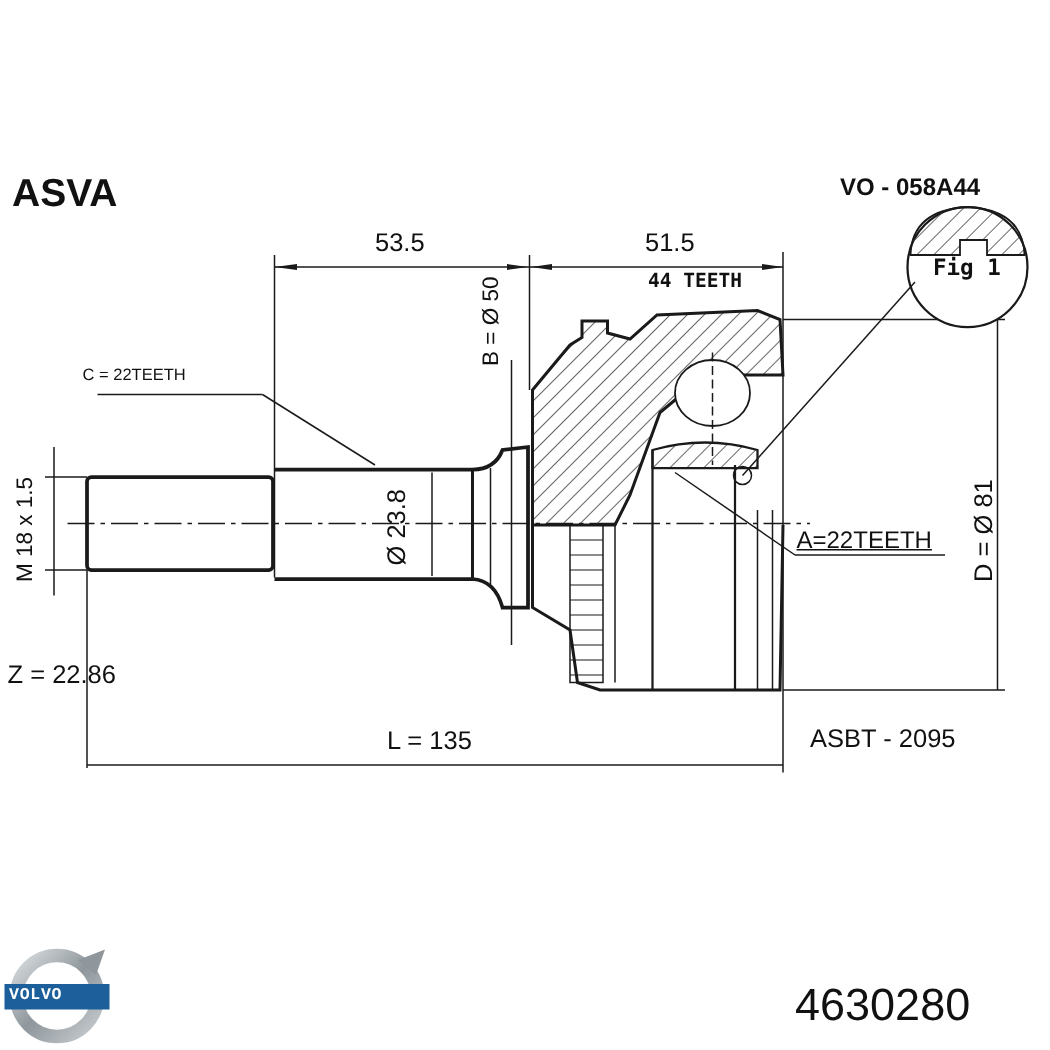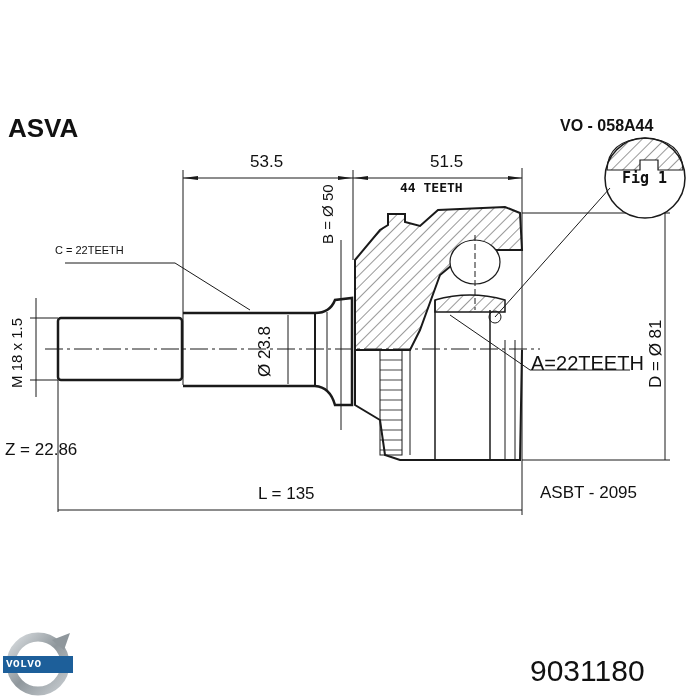--- a/index.html
+++ b/index.html
@@ -107,28 +107,28 @@
     <polygon points="52,640 70,633 64,650" fill="#8f979c"></polygon>
     <rect x="3" y="656" width="70" height="17" fill="#1d5f9a"></rect>
   </g>
 </svg>
 
 <div class="abs brand">ASVA</div>
 <div class="abs code">VO - 058A44</div>
 
 <div class="abs dim" style="left:250px;top:152px;">53.5</div>
 <div class="abs dim" style="left:430px;top:152px;">51.5</div>
-<div class="abs mono" style="left:400px;top:180px;text-align:right;">44 TEETH</div>
+<div class="abs mono" style="left:432px;top:180px;text-align:right;">44 TEETH</div>
 <div class="abs dim" style="left:55px;top:244px;font-size:11px;">C = 22TEETH</div>
-<div class="abs dim" style="left:531px;top:352px;font-size:20px;">A=22TEETH</div>
+<div class="abs dim" style="left:531px;top:352px;font-size:16px;text-decoration:underline;">A=22TEETH</div>
 
 <div class="abs dim vert" style="left:319px;top:244px;font-size:15px;">B = Ø 50</div>
 <div class="abs dim vert" style="left:646px;top:388px;">D = Ø 81</div>
 <div class="abs dim vert" style="left:255px;top:377px;">Ø 23.8</div>
 <div class="abs dim vert" style="left:8px;top:388px;font-size:15px;">M 18 x 1.5</div>
 
 <div class="abs dim" style="left:5px;top:440px;">Z = 22.86</div>
 <div class="abs dim" style="left:258px;top:484px;">L = 135</div>
 <div class="abs mono" style="left:622px;top:169px;font-size:15px;">Fig 1</div>
 
 <div class="abs dim" style="left:540px;top:483px;">ASBT - 2095</div>
 <div class="abs" style="left:6px;top:658px;font-family:Liberation Mono, monospace;font-weight:bold;font-size:11px;color:#fff;letter-spacing:0.5px;">VOLVO</div>
-<div class="abs partno">9031180</div>
+<div class="abs partno">4630280</div>
 
 </body></html>

